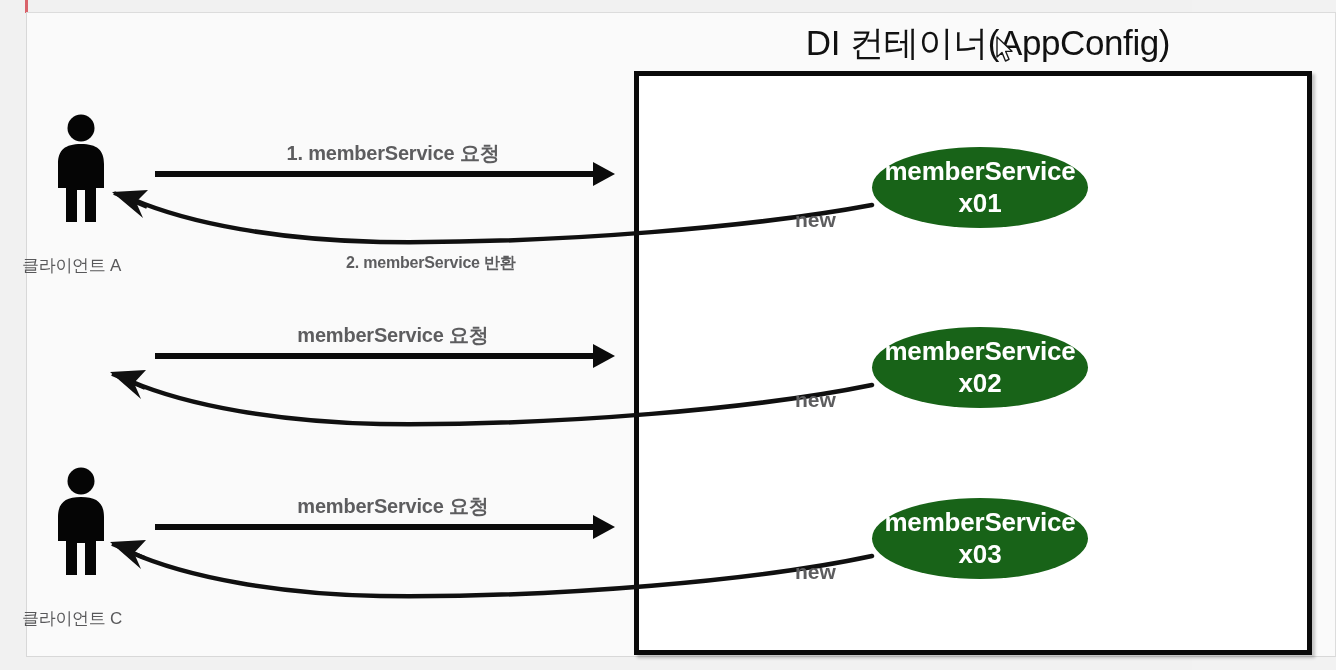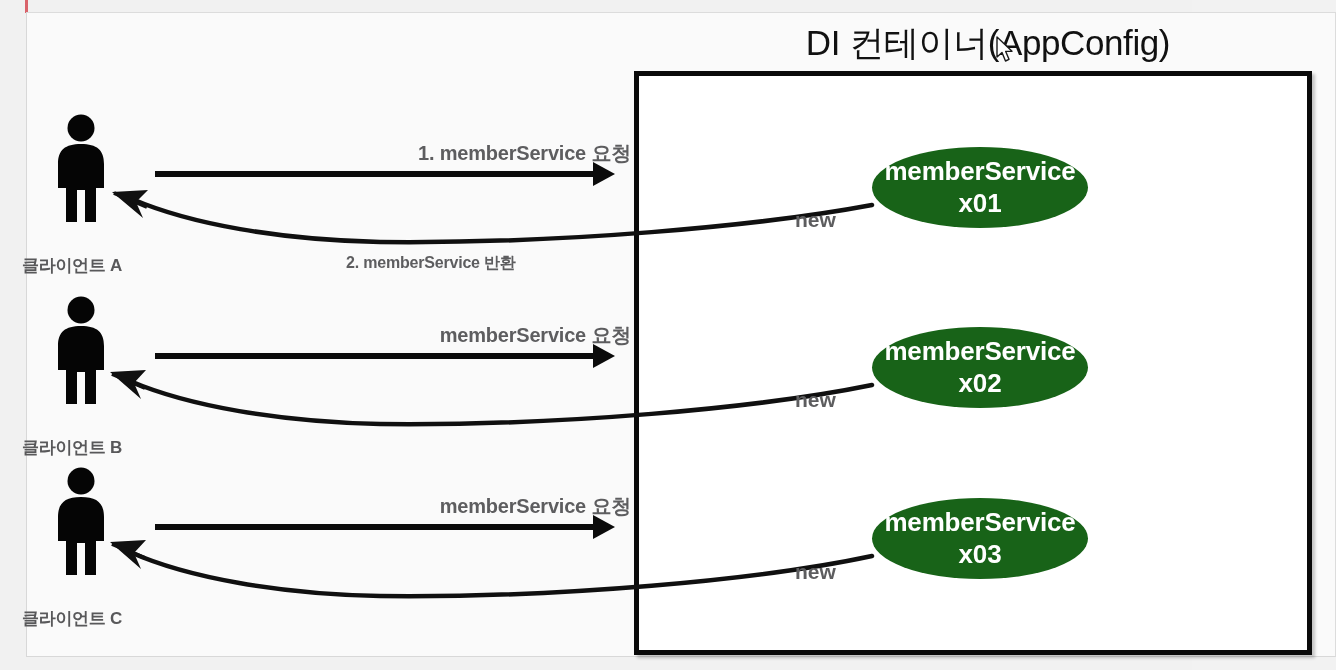--- a/index.html
+++ b/index.html
@@ -81,37 +81,37 @@
     position: absolute;
     left: 28px;
     top: 0;
     width: 62px;
     height: 110px;
   }
   .client-label {
     position: absolute;
     left: 0px;
     font-size: 17px;
-    font-weight: bold;
+    font-weight: normal;
     color: #58585a;
     white-space: nowrap;
     letter-spacing: -0.3px;
   }
 
   
   .req-arrow-wrap {
     position: absolute;
     height: 60px;
   }
   .req-label {
     position: absolute;
-    left: 16px;
+    left: 8px;
     top: 0;
     width: 100%;
-    text-align: right;
+    text-align: center;
     font-size: 20px;
     font-weight: bold;
     color: #5d5d5f;
     white-space: nowrap;
     letter-spacing: -0.2px;
   }
   .req-line {
     position: absolute;
     left: 0;
     top: 31px;
@@ -234,27 +234,20 @@
 
   <div class="return-label" style="left:346px; top:253px;">2. memberService 반환</div>
 
   <div class="new-label" style="left:795px; top:172px;">new</div>
 
   <div class="bean-ellipse" style="left:872px; top:147px; background:#186318;">
     <span>memberService</span>
     <span>x01</span>
   </div>
 
-  <div class="client-group" style="top:296px; height:160px;">
-    <svg class="person-icon" viewBox="0 0 62 110" xmlns="http://www.w3.org/2000/svg">
-      <circle cx="31" cy="14" r="13.5" fill="#050505"></circle>
-      <path fill="#050505" d="M31 30 C 15 30, 8 36, 8 50 L 8 74 L 16 74 L 16 108 L 27 108 L 27 76 L 35 76 L 35 108 L 46 108 L 46 74 L 54 74 L 54 50 C 54 36, 47 30, 31 30 Z"></path>
-    </svg>
-    <div class="client-label" style="top:140px;">클라이언트 B</div>
-  </div>
 
   <div class="req-arrow-wrap" style="left:155px; top:322px; width:460px;">
     <div class="req-label">memberService 요청</div>
     <div class="req-line" style="width:440px;"></div>
     <div class="req-head" style="left:438px;"></div>
   </div>
 
   <div class="new-label" style="left:795px; top:352px;">new</div>
 
   <div class="bean-ellipse" style="left:872px; top:327px; background:#186318;">

